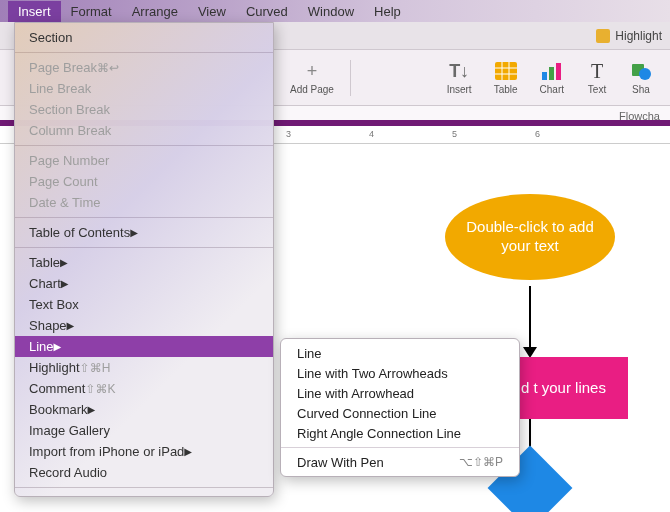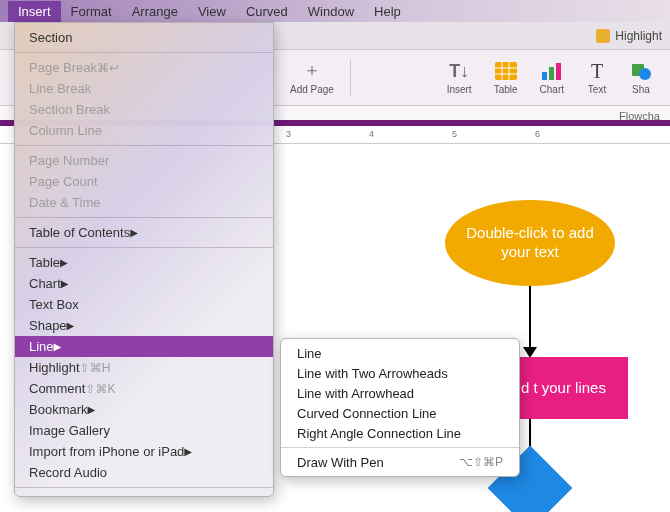--- a/index.html
+++ b/index.html
@@ -11,21 +11,21 @@
 .titlebar .doc-icon{width:14px;height:14px;margin-right:5px;background:#e8b030;border-radius:2px;display:inline-block}
 .toolbar{height:56px;background:#f3eef3;border-bottom:1px solid #cfc8cf;display:flex;align-items:center;padding:0 8px;font-size:10px;color:#555}
 .toolbar .group{display:flex;gap:2px}
 .toolbar .tb{display:flex;flex-direction:column;align-items:center;padding:4px 10px;gap:2px}
 .toolbar .tb .icon{width:22px;height:22px;display:flex;align-items:center;justify-content:center;font-size:18px;color:#888}
 .toolbar .sep{width:1px;height:36px;background:#cfc8cf;margin:0 6px}
 .subtitle{height:20px;background:#faf7fa;border-bottom:6px solid #701a75;text-align:right;padding-right:10px;font-size:11px;line-height:20px;color:#666}
 .ruler{height:18px;background:#fff;border-bottom:1px solid #ccc;position:relative;font-size:9px;color:#777}
 .ruler span{position:absolute;top:3px}
 .canvas{position:absolute;top:144px;left:0;right:0;bottom:0;background:#fff}
-.ellipse{position:absolute;left:445px;top:56px;width:170px;height:86px;background:#f2a900;border-radius:50%;display:flex;align-items:center;justify-content:center;text-align:center;color:#fff;font-size:15px;line-height:1.25;padding:8px}
+.ellipse{position:absolute;left:445px;top:50px;width:170px;height:86px;background:#f2a900;border-radius:50%;display:flex;align-items:center;justify-content:center;text-align:center;color:#fff;font-size:15px;line-height:1.25;padding:8px}
 .arrow-line{position:absolute;left:529px;top:142px;width:2px;height:64px;background:#000}
 .arrow-head{position:absolute;left:523px;top:203px;width:0;height:0;border-left:7px solid transparent;border-right:7px solid transparent;border-top:11px solid #000}
 .rect{position:absolute;left:428px;top:213px;width:200px;height:62px;background:#e91e83;color:#fff;display:flex;align-items:center;justify-content:center;text-align:center;font-size:15px;line-height:1.25;padding:6px}
 .arrow-line2{position:absolute;left:529px;top:275px;width:2px;height:42px;background:#000}
 .arrow-head2{position:absolute;left:523px;top:314px;width:0;height:0;border-left:7px solid transparent;border-right:7px solid transparent;border-top:11px solid #000}
 .diamond{position:absolute;left:500px;top:314px;width:60px;height:60px;background:#1e88e5;transform:rotate(45deg)}
 .dropdown{position:absolute;top:22px;left:14px;width:260px;background:rgba(240,236,242,0.97);border:1px solid #b8b0b8;border-bottom-left-radius:6px;border-bottom-right-radius:6px;box-shadow:2px 4px 14px rgba(0,0,0,0.25);font-size:13px;padding:4px 0}
 .dropdown::before{content:"";position:absolute;inset:0;background:linear-gradient(135deg,rgba(200,145,80,0.35) 0%,rgba(140,120,200,0.25) 40%,rgba(255,255,255,0) 70%);pointer-events:none;border-radius:inherit}
 .dropdown .row{position:relative;display:flex;align-items:center;justify-content:flex-start;padding:2px 14px;height:21px;color:#333;z-index:1}
 .dropdown .row.disabled{color:#9e9e9e}
@@ -138,21 +138,21 @@
       <span>Page Break</span>
       <span class="sc">⌘↩</span>
     </div>
     <div class="row disabled">
       <span>Line Break</span>
     </div>
     <div class="row disabled">
       <span>Section Break</span>
     </div>
     <div class="row disabled">
-      <span>Column Line</span>
+      <span>Column Break</span>
     </div>
     <hr>
     <div class="row disabled">
       <span>Page Number</span>
     </div>
     <div class="row disabled">
       <span>Page Count</span>
     </div>
     <div class="row disabled">
       <span>Date &amp; Time</span>

